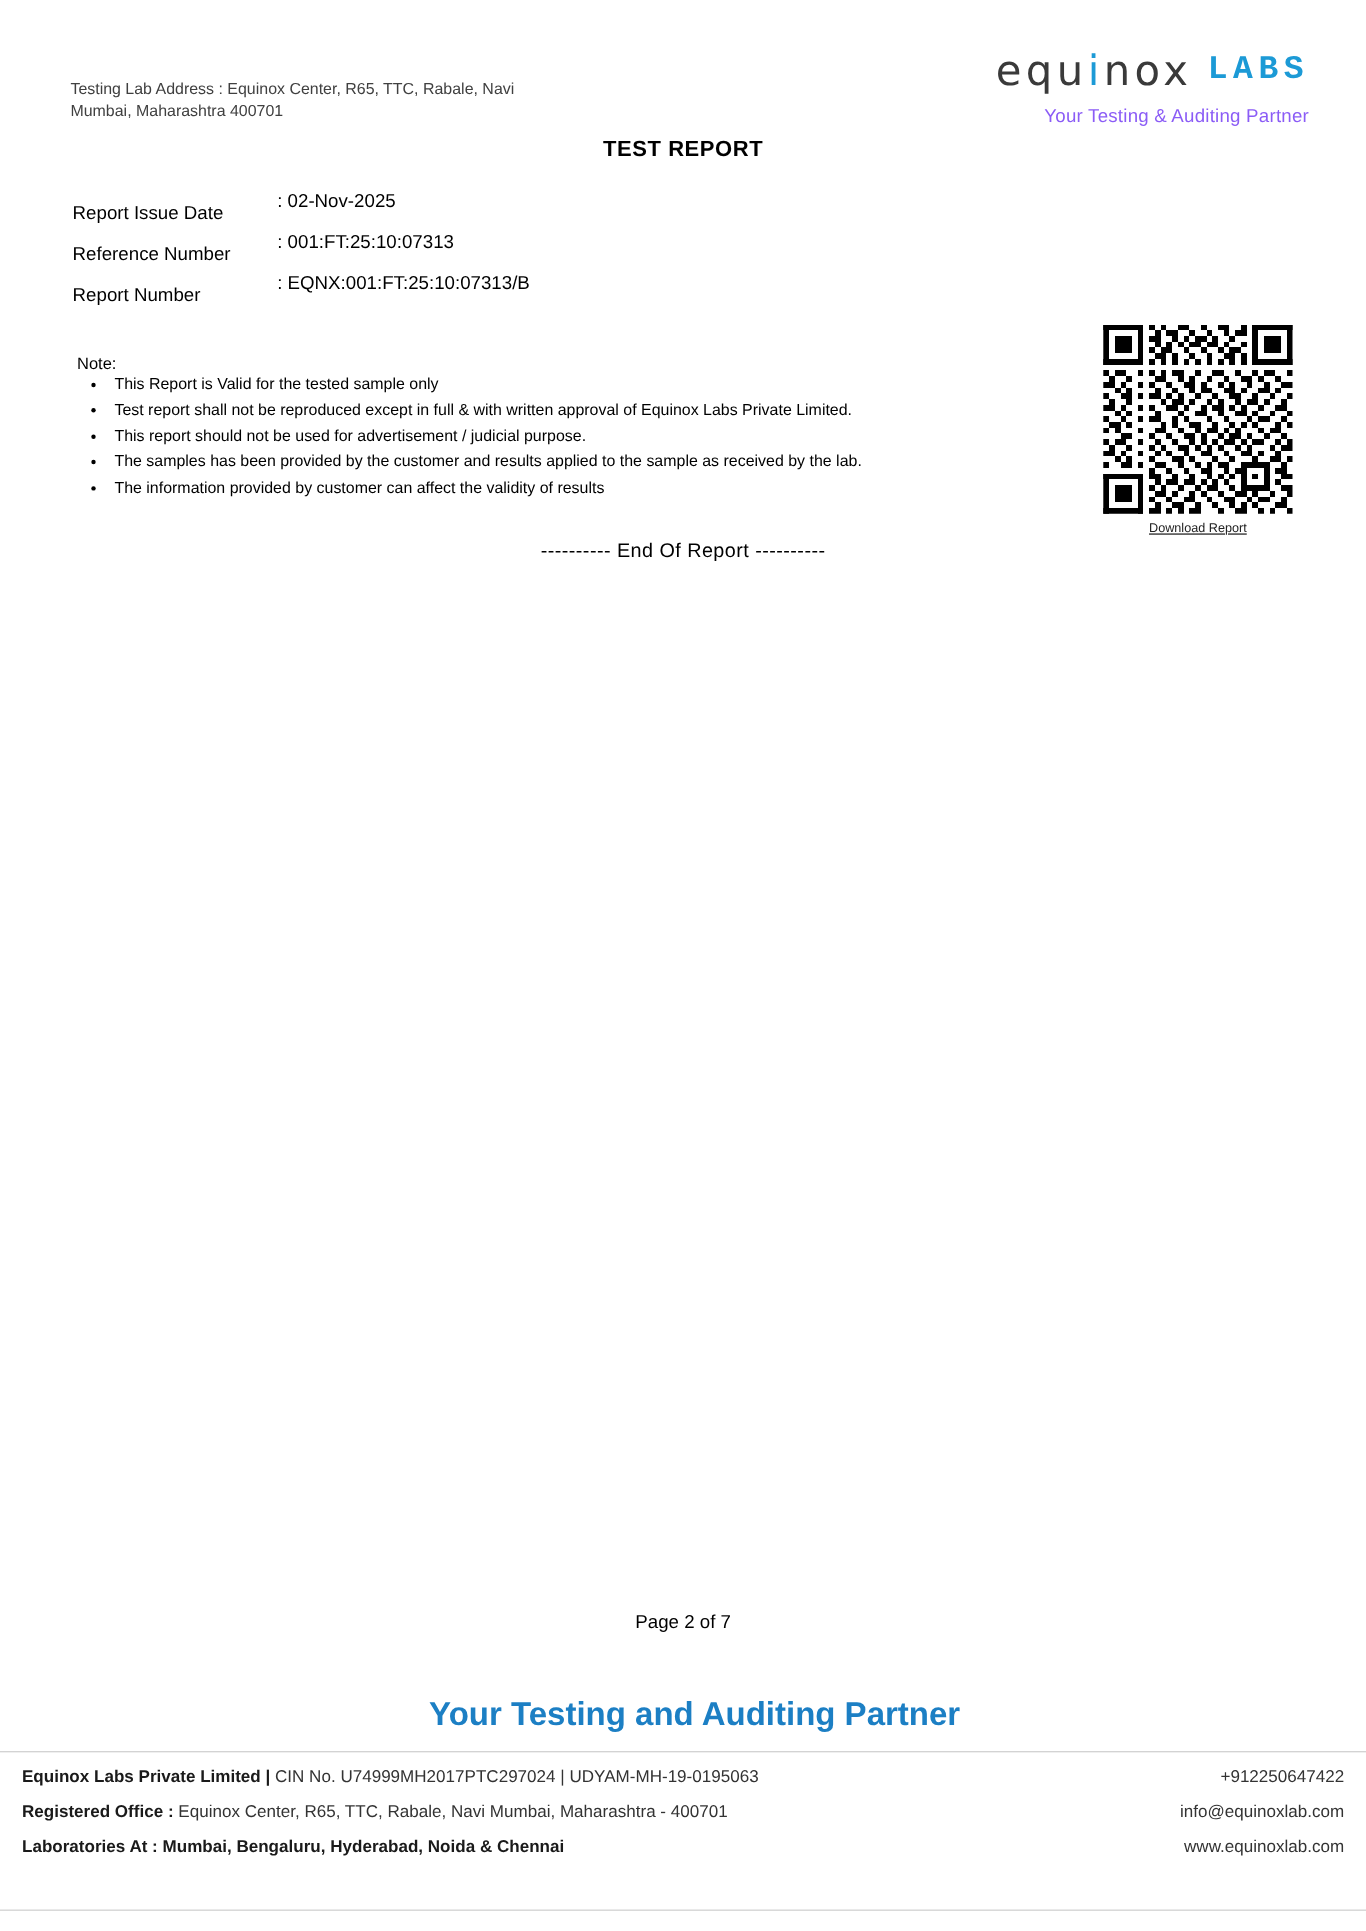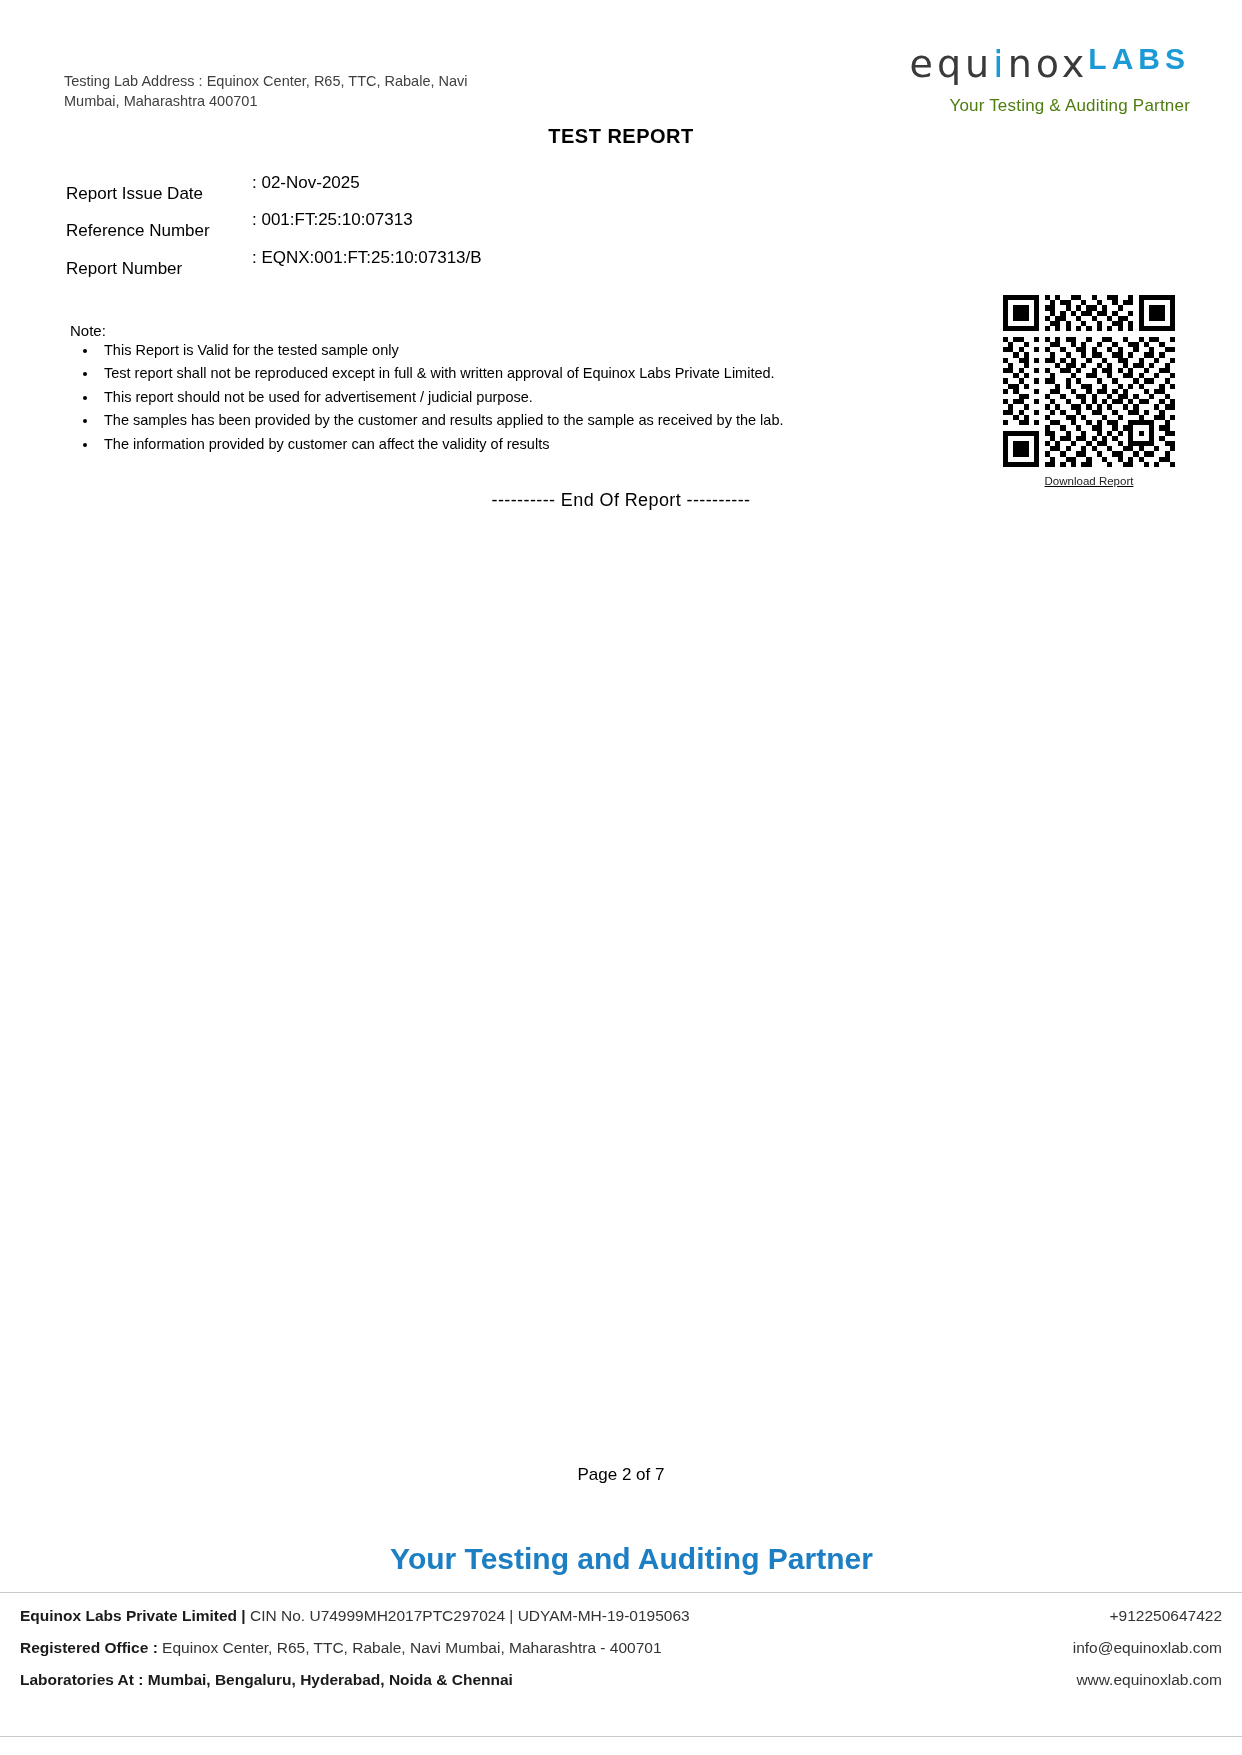--- a/index.html
+++ b/index.html
@@ -37,44 +37,45 @@
   .brand {
     position: absolute;
     right: 52px;
     top: 42px;
     text-align: right;
     width: 420px;
   }
   .brand-row {
     display: flex;
     justify-content: flex-end;
-    align-items: flex-start;
+    align-items: center;
+    gap: 14px;
   }
   .brand-equinox {
     font-family: "DejaVu Sans", sans-serif;
     font-size: 38px;
     letter-spacing: 4px;
     color: #3a3a3a;
     font-weight: 400;
     position: relative;
   }
   .brand-equinox .dot-i {
     color: #1c9ad6;
   }
   .brand-labs {
-    font-family: Liberation Sans, sans-serif;
+    font-family: Liberation Mono, monospace;
     font-size: 30px;
     letter-spacing: 5px;
     color: #1c9ad6;
     font-weight: 700;
   }
   .brand-tagline {
     margin-top: 10px;
     font-size: 17px;
-    color: #4d7c0f;
+    color: #8b5cf6;
     letter-spacing: 0.2px;
   }
 
   .report-title {
     position: absolute;
     left: 0;
     right: 0;
     top: 125px;
     text-align: center;
     font-size: 20px;

